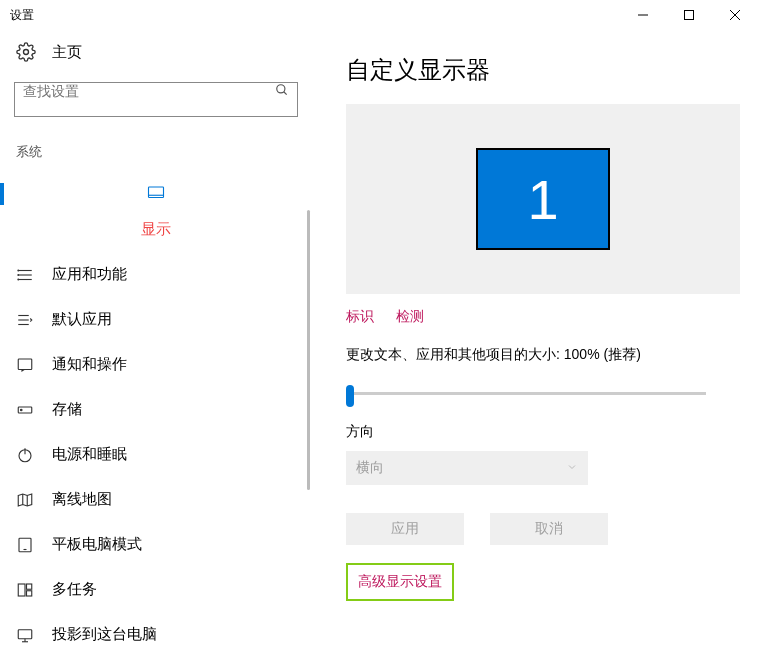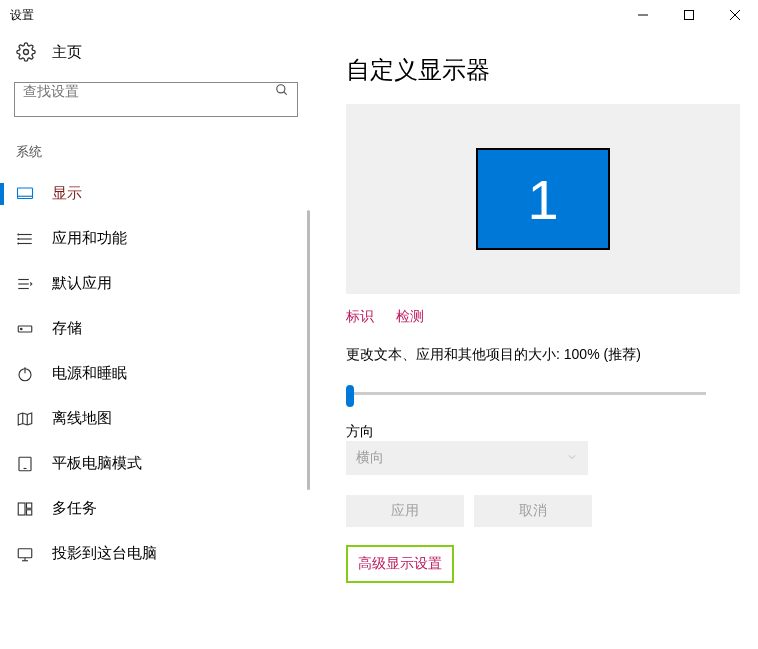--- a/index.html
+++ b/index.html
@@ -72,21 +72,21 @@
       color: #555;
     }
     .nav-list { list-style: none; position: relative; }
     .nav-item {
       display: flex;
       align-items: center;
       padding: 13px 16px;
       gap: 18px;
       cursor: default;
     }
-    .nav-item.active { color: #7f1d1d; }
+    .nav-item.active { color: #ef4444; flex-direction: column; }
     .nav-item.active .nav-icon svg { stroke: #0078D7; fill: none; }
     .nav-indicator {
       position: absolute;
       left: 0;
       width: 4px;
       height: 22px;
       background: #0078D7;
     }
     .nav-icon { width: 18px; display:flex; justify-content:center; }
     .nav-label { font-size: 15px; }
@@ -151,35 +151,35 @@
     }
     .slider-thumb {
       position: absolute;
       left: 0;
       top: -7px;
       width: 8px;
       height: 22px;
       background: #0078D7;
       border-radius: 4px;
     }
-    .orient-label { font-size: 14px; }
+    .orient-label { font-size: 14px; margin-bottom: 10px; }
     .select-box {
       width: 242px;
       height: 34px;
       background: #efefef;
       color: #a0a0a0;
       border: none;
       padding: 0 10px;
       display: flex;
       align-items: center;
       justify-content: space-between;
       font-size: 14px;
     }
     .chev { color: #bbb; }
-    .btn-row { display:flex; gap: 10px; margin: 20px 0 18px 0; }
+    .btn-row { display:flex; gap: 26px; margin: 28px 0 18px 0; }
     .btn {
       width: 118px;
       height: 32px;
       background: #efefef;
       color: #a0a0a0;
       border: none;
       font-size: 14px;
       display:flex;align-items:center;justify-content:center;
       font-family: inherit;
     }
@@ -271,20 +271,29 @@
               <line x1="3" y1="12" x2="17" y2="12"></line>
               <line x1="3" y1="18" x2="17" y2="18"></line>
               <polyline points="19,10 21,12 19,14"></polyline>
             </svg>
           </span>
         <span class="nav-label">默认应用</span>
       </li>
       <li class="nav-item">
         <span class="nav-icon">
             <svg width="18" height="18" viewBox="0 0 24 24" fill="none" stroke="#333" stroke-width="1.5">
+              <rect x="3" y="4" width="18" height="14" rx="1"></rect>
+              <path d="M8 18v2l3-2"></path>
+            </svg>
+          </span>
+        <span class="nav-label">通知和操作</span>
+      </li>
+      <li class="nav-item">
+        <span class="nav-icon">
+            <svg width="18" height="18" viewBox="0 0 24 24" fill="none" stroke="#333" stroke-width="1.5">
               <rect x="3" y="8" width="18" height="8" rx="1"></rect>
               <circle cx="7" cy="12" r="1" fill="#333"></circle>
             </svg>
           </span>
         <span class="nav-label">存储</span>
       </li>
       <li class="nav-item">
         <span class="nav-icon">
             <svg width="18" height="18" viewBox="0 0 24 24" fill="none" stroke="#333" stroke-width="1.5">
               <circle cx="12" cy="13" r="8"></circle>

